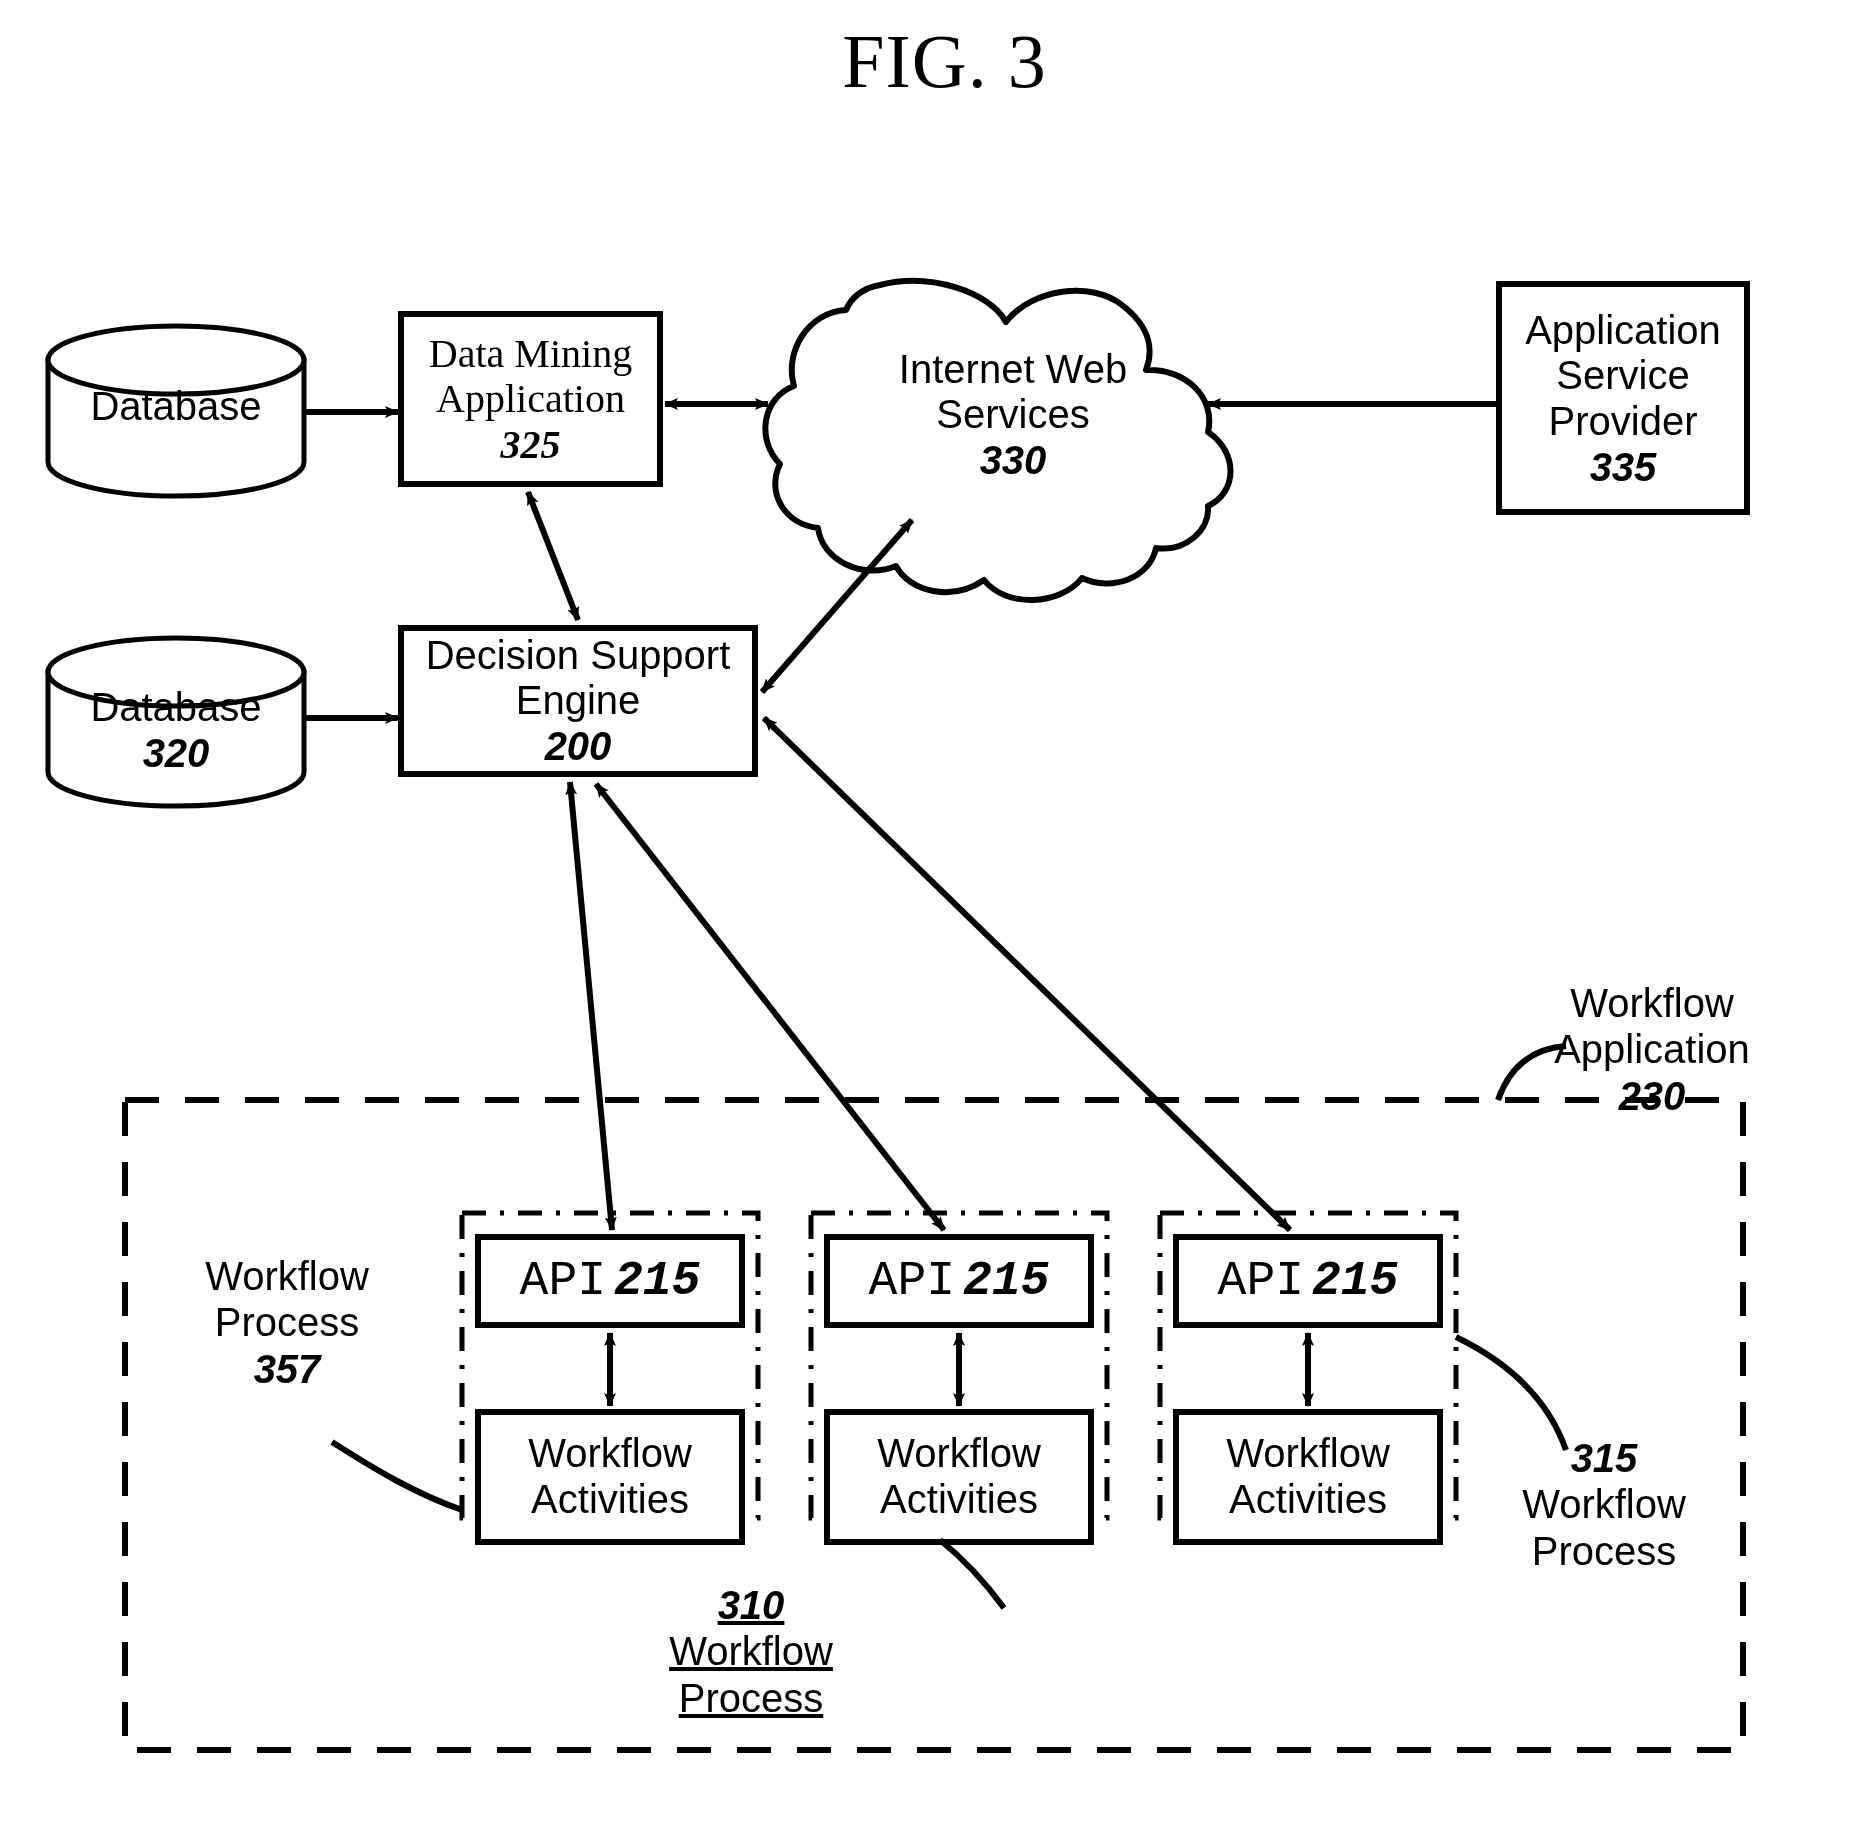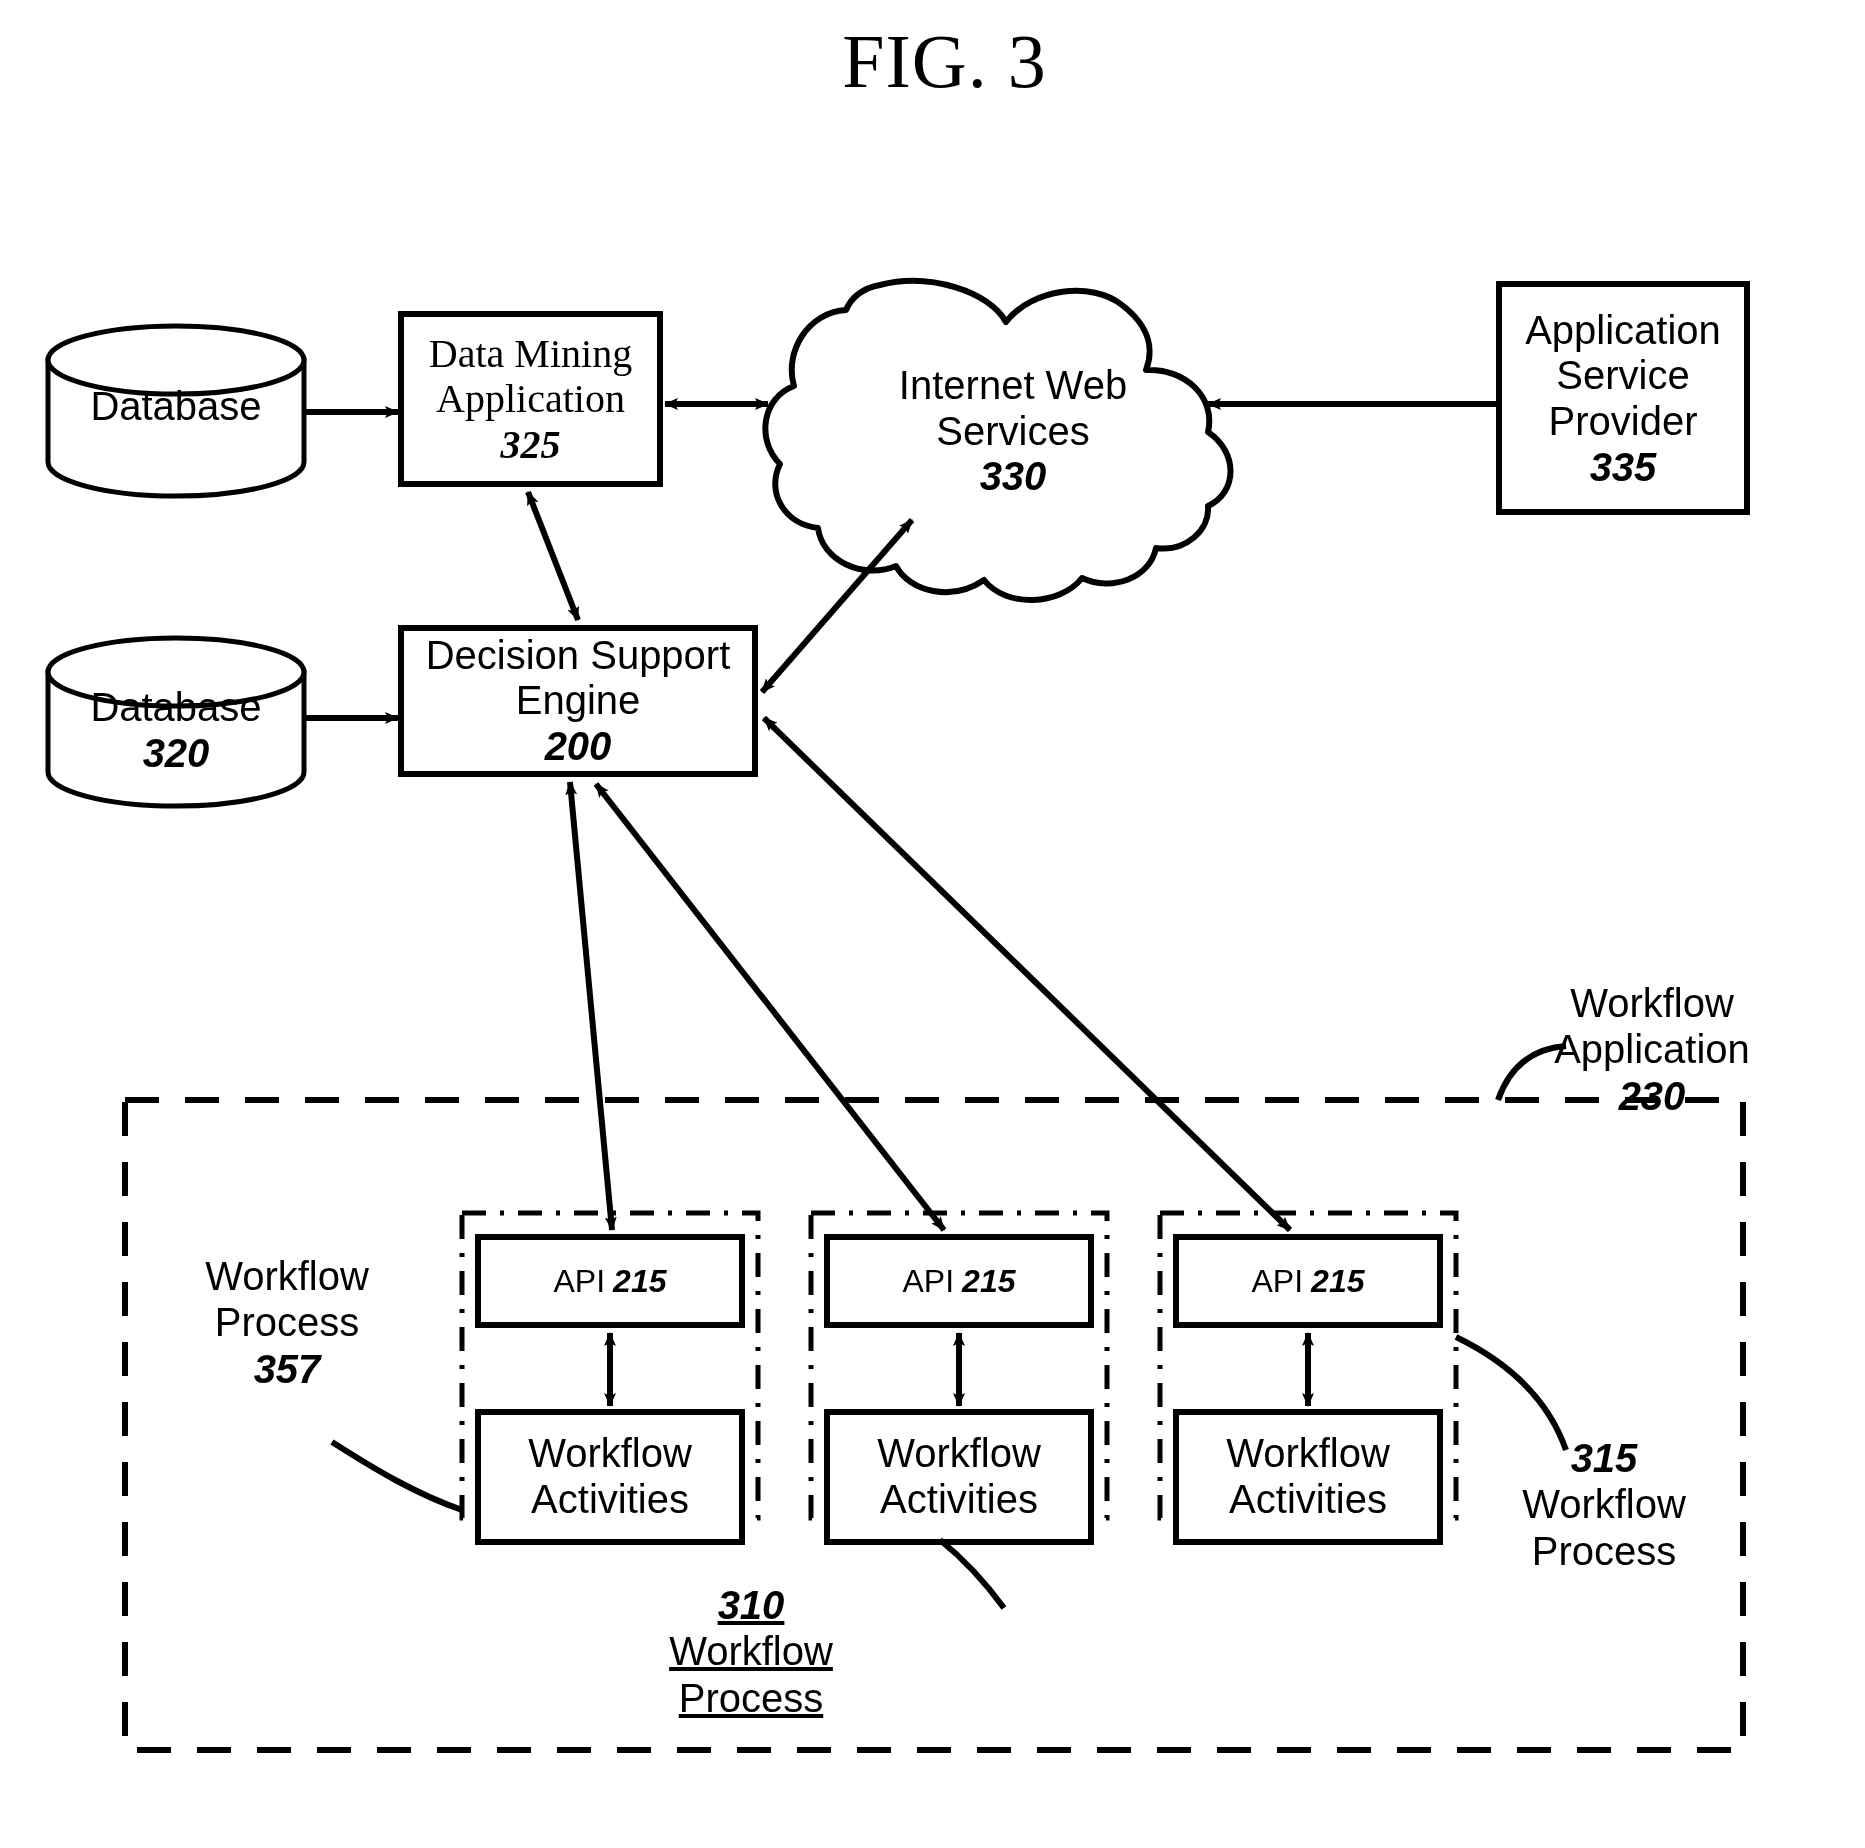--- a/index.html
+++ b/index.html
@@ -49,21 +49,22 @@
     text-align: center;
     font-size: 40px;
     line-height: 1.14;
   }
   .api-label {
     position: absolute;
     display: flex;
     align-items: center;
     justify-content: center;
     gap: 8px;
-    font-size: 32px;
+    font-size: 48px;
+    font-family: Liberation Mono, monospace;
   }
   .free-label {
     position: absolute;
     text-align: center;
     font-size: 40px;
     line-height: 1.16;
   }
 </style>
 </head>
 <body>
@@ -162,21 +163,21 @@
   <span>Database</span>
   <span class="ref">320</span>
 </div>
 
 <div class="box-label" style="left:401px; top:314px; width:259px; height:170px;font-family:Liberation Serif, serif;">
   <span>Data Mining</span>
   <span>Application</span>
   <span class="ref">325</span>
 </div>
 
-<div class="box-label" style="left:828px; top:330px; width:370px; height:170px;justify-content:flex-end;">
+<div class="box-label" style="left:828px; top:330px; width:370px; height:170px;">
   <span>Internet Web</span>
   <span>Services</span>
   <span class="ref">330</span>
 </div>
 
 <div class="box-label" style="left:1499px; top:290px; width:248px; height:218px;">
   <span>Application</span>
   <span>Service</span>
   <span>Provider</span>
   <span class="ref">335</span>

